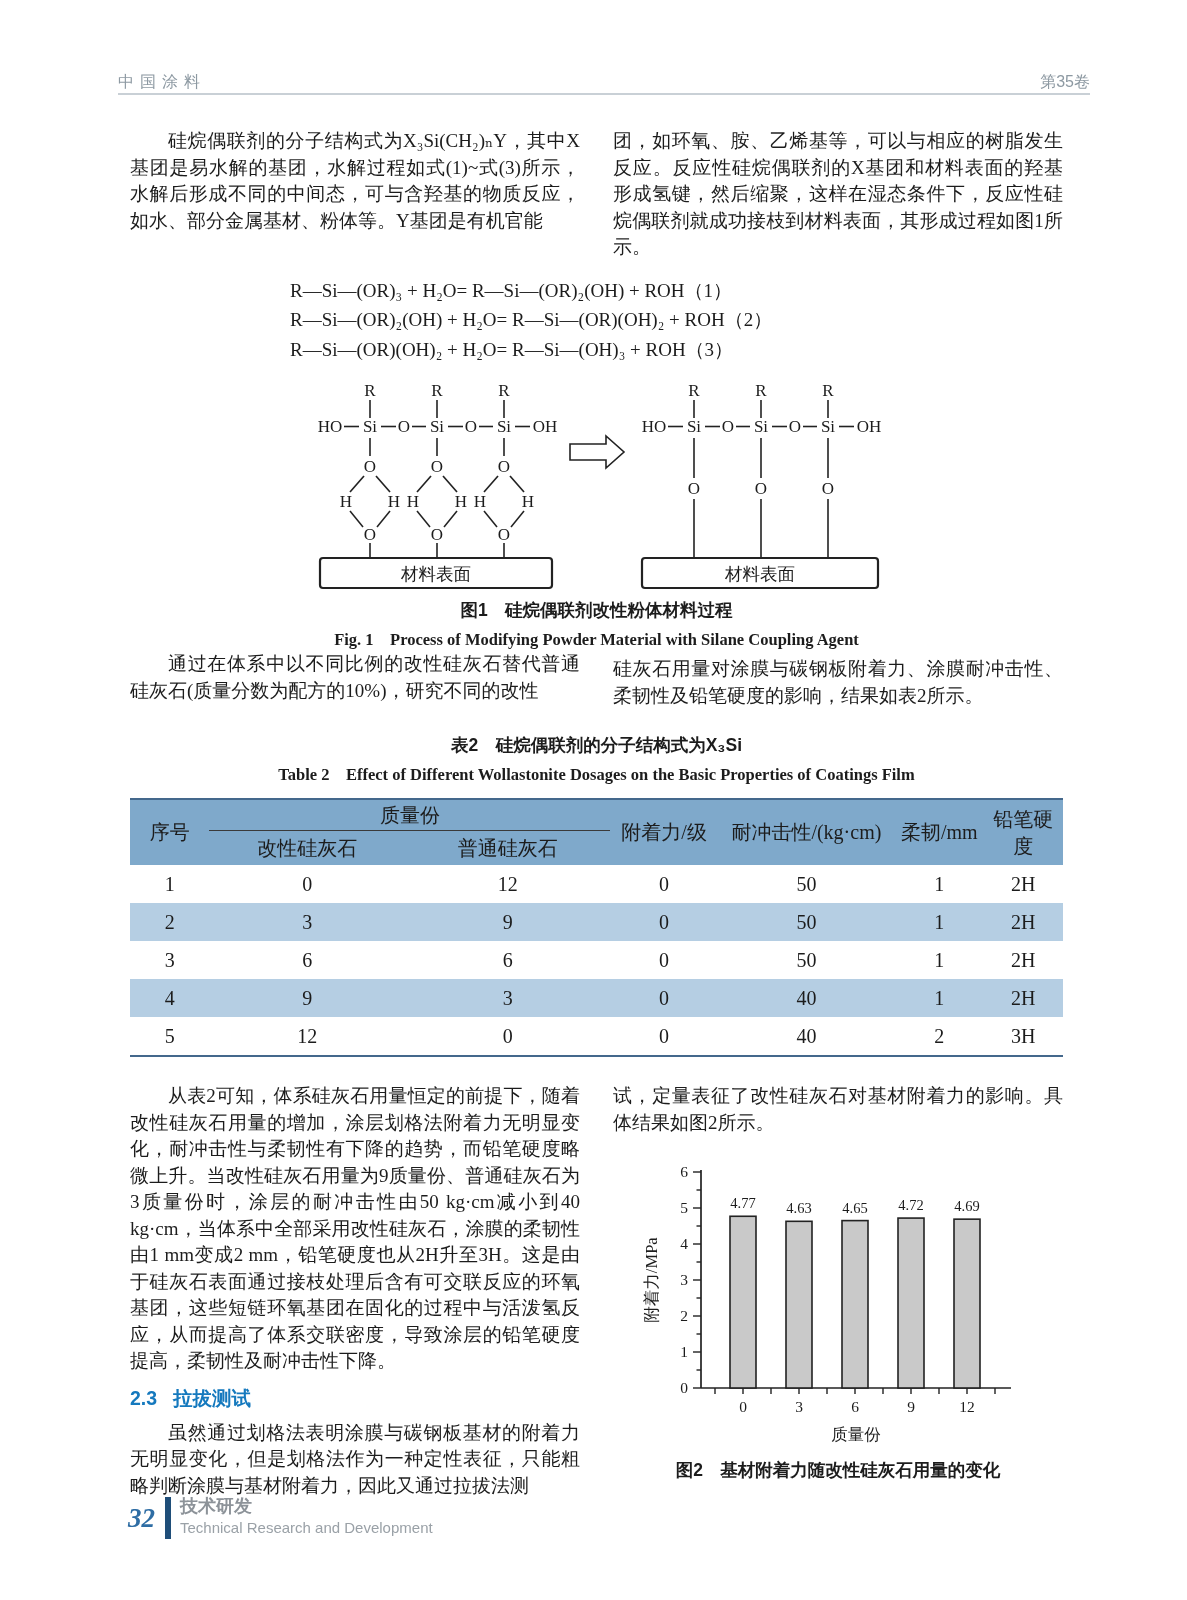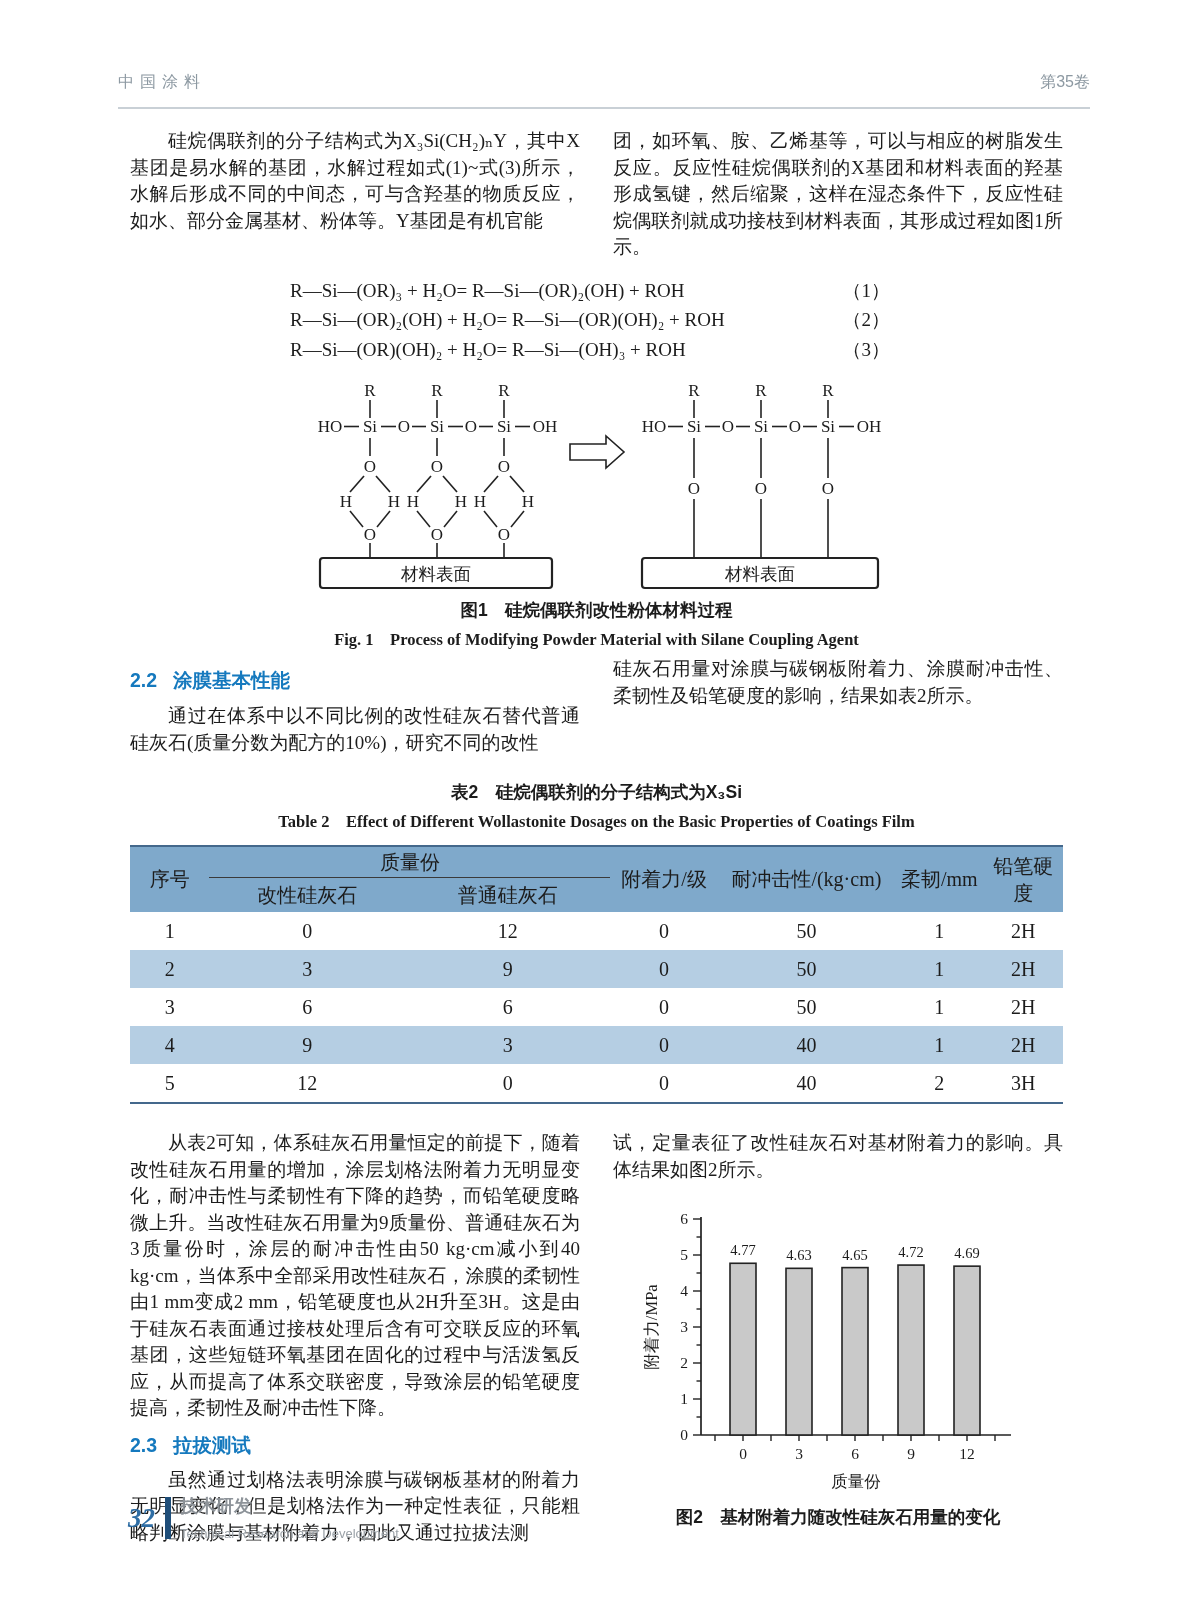--- a/index.html
+++ b/index.html
@@ -5,34 +5,34 @@
   html,body { margin:0; padding:0; background:#ffffff; }
   .page {
     position:relative; width:1187px; height:1600px; background:#ffffff;
     font-family:"Liberation Serif","DejaVu Serif",serif; color:#1c1c1c;
     overflow:hidden; margin:0 auto;
   }
   
   .page-header {
     position:absolute; top:72px; left:118px; width:972px;
     display:flex; justify-content:space-between; align-items:flex-end;
-    padding-bottom:14px; border-bottom:2px solid #c9d0d6;
+    padding-bottom:0; border-bottom:2px solid #c9d0d6;
     font-family:"Liberation Sans","DejaVu Sans",sans-serif;
     color:#8d99a2; font-size:16px;
   }
   .journal { letter-spacing:6px; }
   
   .main { position:absolute; top:128px; left:130px; width:933px; }
   .two-col { display:flex; justify-content:space-between; }
   .col { width:450px; }
   p.body-text { margin:0; font-size:19px; line-height:26.5px; text-align:justify; }
   .indent { text-indent:2em; }
   
   .equations { margin:15px 0 0 160px; width:600px; font-size:19px; line-height:29.5px; }
-  .eq-row { display:flex; justify-content:space-between; }
+  .eq-row { display:flex; justify-content:flex-start; }
   
   .fig1 { margin-top:16px; text-align:center; }
   .cap-zh { font-family:"Liberation Sans","DejaVu Sans",sans-serif; font-weight:bold; font-size:17.5px; margin-top:4px; text-align:center; }
   .cap-en { font-weight:bold; font-size:16.5px; margin-top:7px; text-align:center; }
   
   .sec-head { font-family:"Liberation Sans","DejaVu Sans",sans-serif; color:#1579be; font-size:19.5px; font-weight:bold; margin:16px 0 9px 0; }
   .sec-head .sec-num { margin-right:16px; }
   
   .table-caps { margin-top:24px; }
   table.t2 { width:100%; border-collapse:collapse; margin-top:12px; border-top:2px solid #44688c; border-bottom:2px solid #44688c; font-size:20px; }
@@ -47,21 +47,21 @@
   .band2 { margin-top:26px; }
   
   .fig2 { margin-top:14px; margin-left:28px; width:410px; }
   .fig2caps { margin-top:8px; text-align:center; }
   .fig2caps .cap-en { line-height:1.55; }
   
   .page-footer { position:absolute; left:128px; top:1497px; display:flex; align-items:flex-start; }
   .pageno { color:#2e6da4; font-size:27px; font-weight:bold; font-style:italic; line-height:1; padding-top:8px; margin-right:10px; }
   .fbar { width:6px; height:42px; background:#1f4e79; margin-right:9px; }
   .fsec-zh { font-family:Liberation Mono, monospace; font-weight:bold; font-size:18px; color:#8d9399; line-height:1.2; }
-  .fsec-en { font-family:"Liberation Sans","DejaVu Sans",sans-serif; font-size:13px; color:#9aa1a7; margin-top:7px; }
+  .fsec-en { font-family:"Liberation Sans","DejaVu Sans",sans-serif; font-size:15px; color:#9aa1a7; margin-top:0; }
   
   svg text { font-family:"Liberation Serif","DejaVu Serif",serif; fill:#1c1c1c; }
 </style>
 </head>
 <body>
 
 <div class="page">
 
   <div class="page-header">
     <span class="journal">中国涂料</span>
@@ -192,23 +192,20 @@
           <text x="134" y="200" font-size="17.5">材料表面</text>
           <text x="458" y="200" font-size="17.5">材料表面</text>
         </g>
       </svg>
       <div class="cap-zh">图1　硅烷偶联剂改性粉体材料过程</div>
       <div class="cap-en">Fig. 1　Process of Modifying Powder Material with Silane Coupling Agent</div>
     </div>
 
     <div class="two-col">
       <div class="col">
-        <div class="sec-head">
-          <span class="sec-num">2.2</span><span>涂膜基本性能</span>
-        </div>
         <p class="body-text indent">通过在体系中以不同比例的改性硅灰石替代普通硅灰石(质量分数为配方的10%)，研究不同的改性</p>
       </div>
       <div class="col" style="padding-top:5px;">
         <p class="body-text">硅灰石用量对涂膜与碳钢板附着力、涂膜耐冲击性、柔韧性及铅笔硬度的影响，结果如表2所示。</p>
       </div>
     </div>
 
     <div class="table-caps">
       <div class="cap-zh">表2　硅烷偶联剂的分子结构式为X₃Si</div>
       <div class="cap-en">Table 2　Effect of Different Wollastonite Dosages on the Basic Properties of Coatings Film</div>

